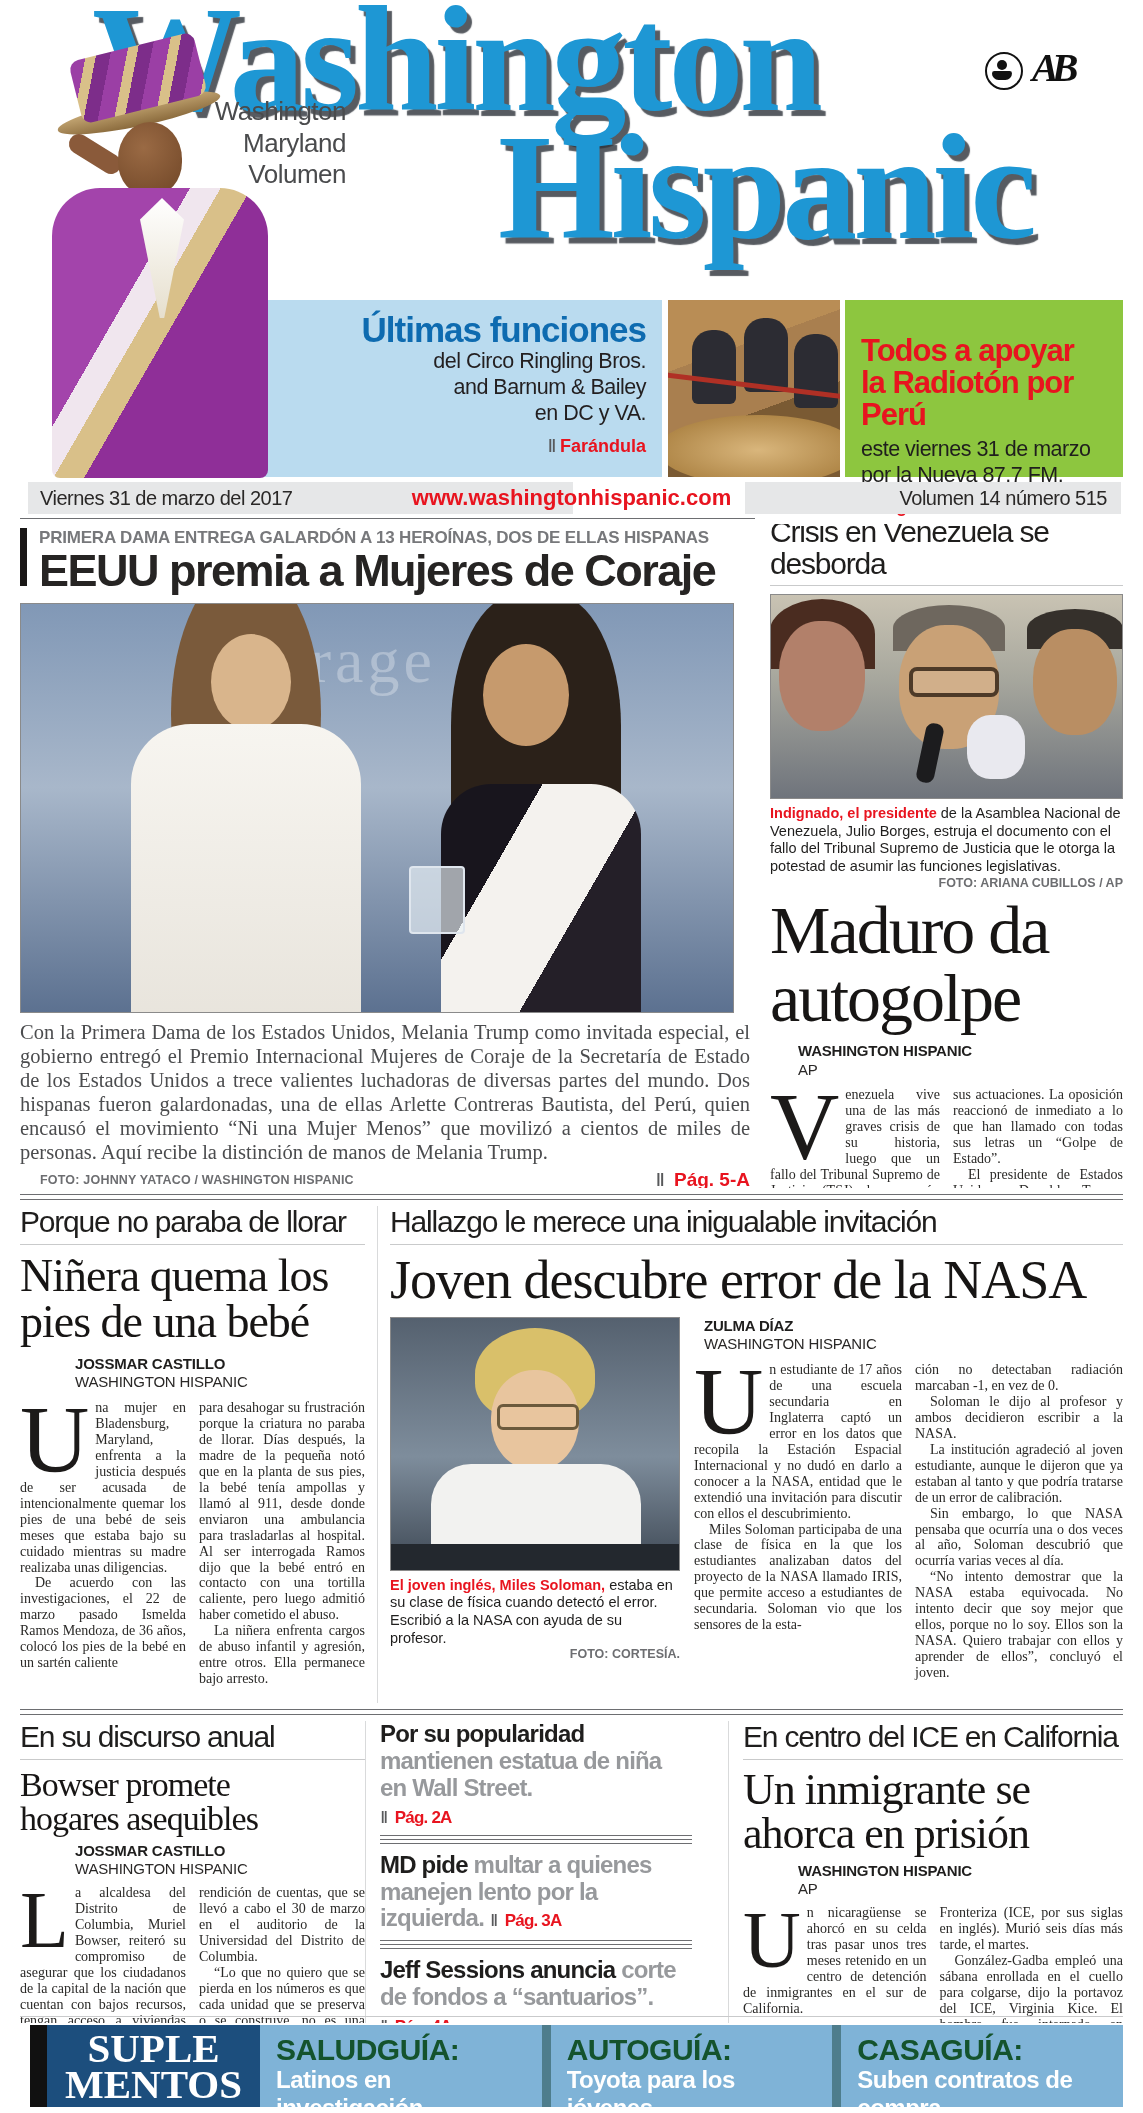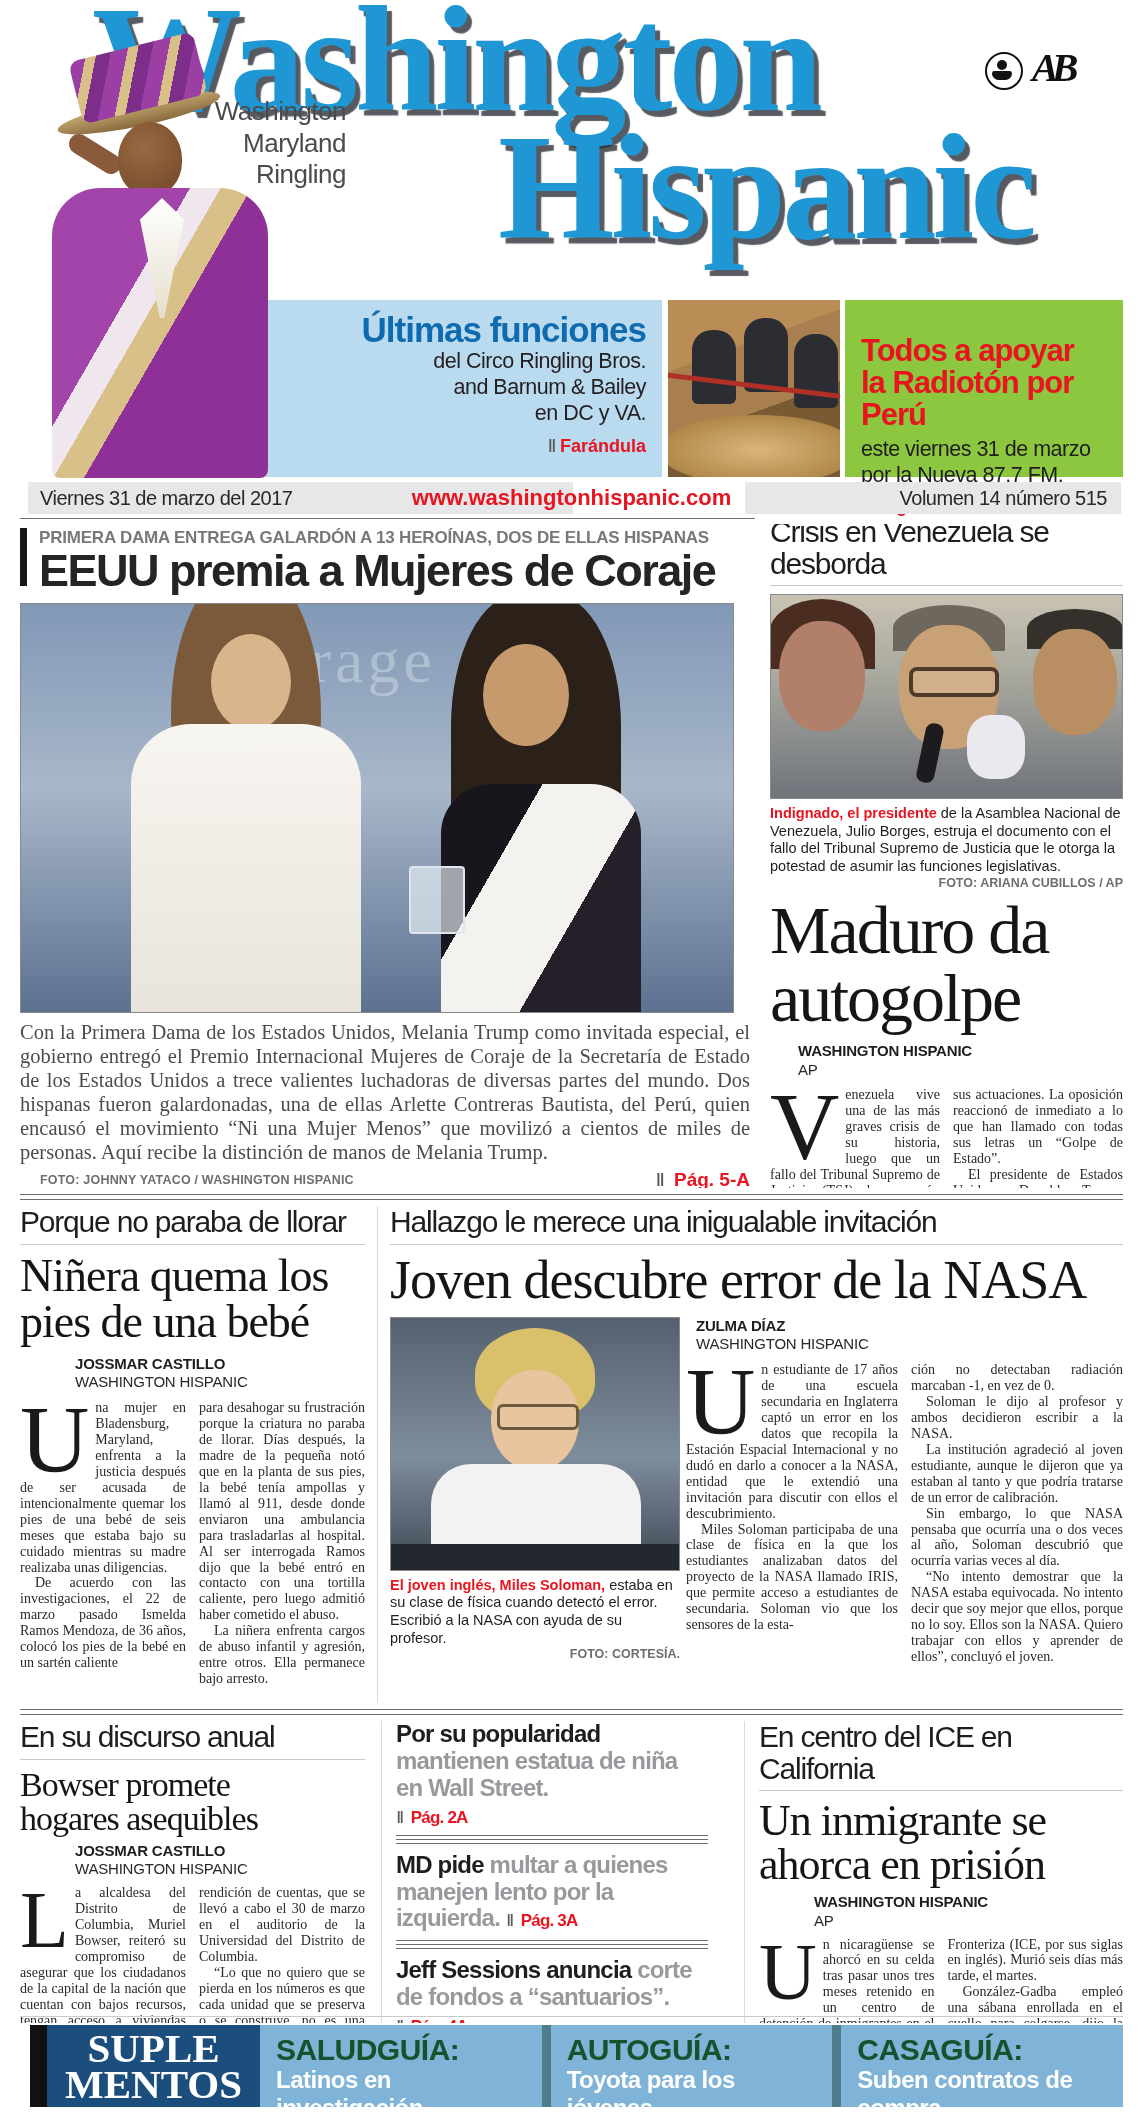--- a/index.html
+++ b/index.html
@@ -148,21 +148,21 @@
 <body>
 
 <div class="page">
 
   <div class="abs" style="left:0;top:0;width:1143px;height:300px;">
     <div class="abs mast-title" style="left:92px;top:-16px;font-size:150px;">Washington</div>
     <div class="abs mast-title" style="left:498px;top:112px;font-size:150px;">Hispanic</div>
     <div class="abs mast-regions" style="left:188px;top:96px;width:158px;">
       <div>Washington</div>
       <div>Maryland</div>
-      <div>Ringling</div>
+      <div>Volumen</div>
     </div>
     <div class="abs seal" style="left:985px;top:52px;"></div>
     <div class="abs ablogo" style="left:1032px;top:48px;">AB</div>
 
     <div class="abs circus" style="left:22px;top:48px;width:280px;height:430px;">
       <div class="c-brim"></div>
       <div class="c-hat"></div>
       <div class="c-arm"></div>
       <div class="c-face"></div>
       <div class="c-torso"></div>
@@ -307,21 +307,21 @@
             <p style="margin-top:12px;text-indent:0;" class="ref"><span class="bars">II</span> <span class="red">Pág.7A</span></p>
           </div>
         </div>
       </div>
 
       <div class="clip" style="flex:1;border-left:1px solid #d9dadb;padding-left:12px;">
         <div class="sec-kick">Hallazgo le merece una inigualable invitación</div>
         <div class="sec-rule"></div>
         <div class="h-serif" style="font-size:54px;">Joven descubre error de la NASA</div>
         <div style="display:flex;margin-top:10px;">
-          <div style="width:290px;margin-right:6px;">
+          <div style="width:290px;margin-right:14px;">
             <div class="photo nsph" style="width:288px;height:252px;">
               <div class="ns-hair"></div>
               <div class="ns-face"></div>
               <div class="ns-gl"></div>
               <div class="ns-shirt"></div>
               <div class="ns-desk"></div>
             </div>
             <p class="vz-caption"><span class="cap-lead">El joven inglés, Miles Soloman,</span><span style="font-weight:400;"> estaba en su clase de física cuando detectó el error. Escribió a la NASA con ayuda de su profesor.</span></p>
             <div class="sm-credit">FOTO: CORTESÍA.</div>
           </div>
@@ -345,21 +345,21 @@
             </div>
           </div>
         </div>
       </div>
     </div>
 
     <div class="sep2"></div>
 
     <div style="display:flex;height:302px;">
 
-      <div class="clip" style="width:345px;margin-right:16px;">
+      <div class="clip" style="width:345px;">
         <div class="sec-kick">En su discurso anual</div>
         <div class="sec-rule"></div>
         <div class="h-serif" style="font-size:34px;">
           <div>Bowser promete</div>
           <div>hogares asequibles</div>
         </div>
         <div class="byline" style="padding-left:55px;margin:6px 0 6px 0;">
           <div class="by-name">JOSSMAR CASTILLO</div>
           <div class="by-org">WASHINGTON HISPANIC</div>
         </div>

